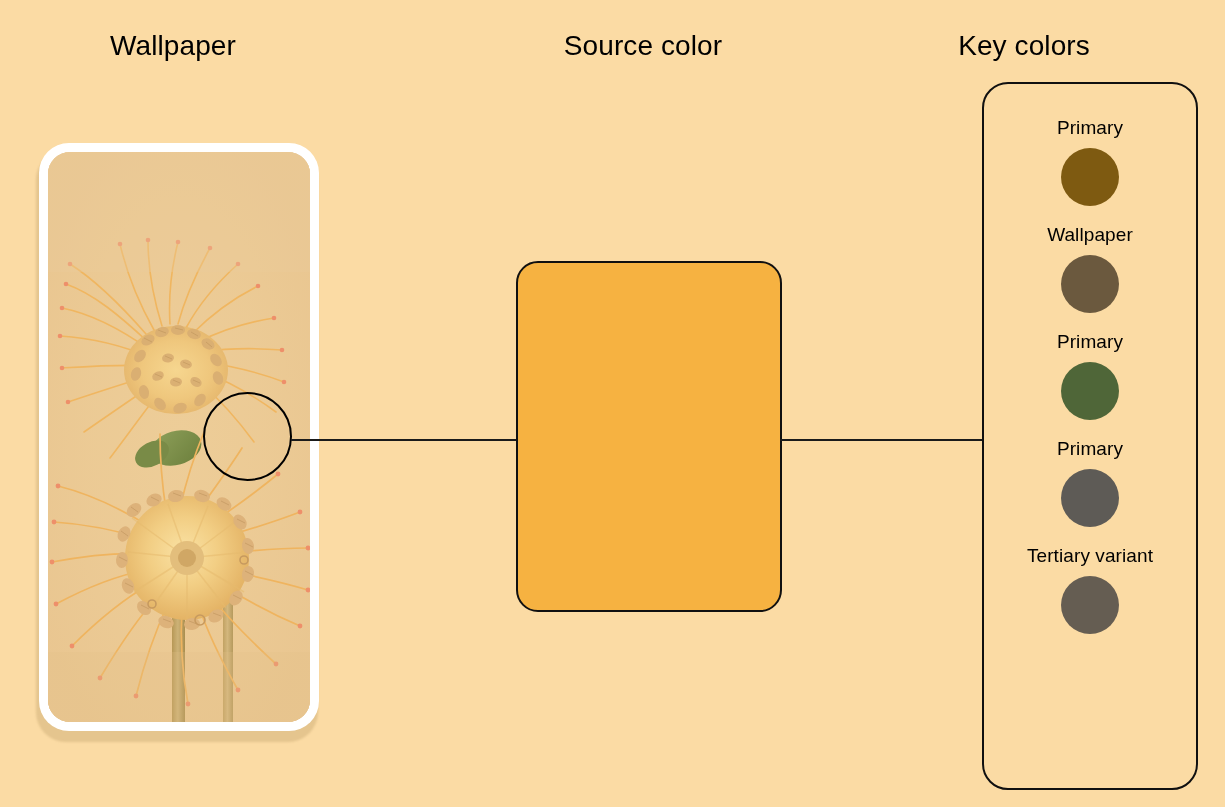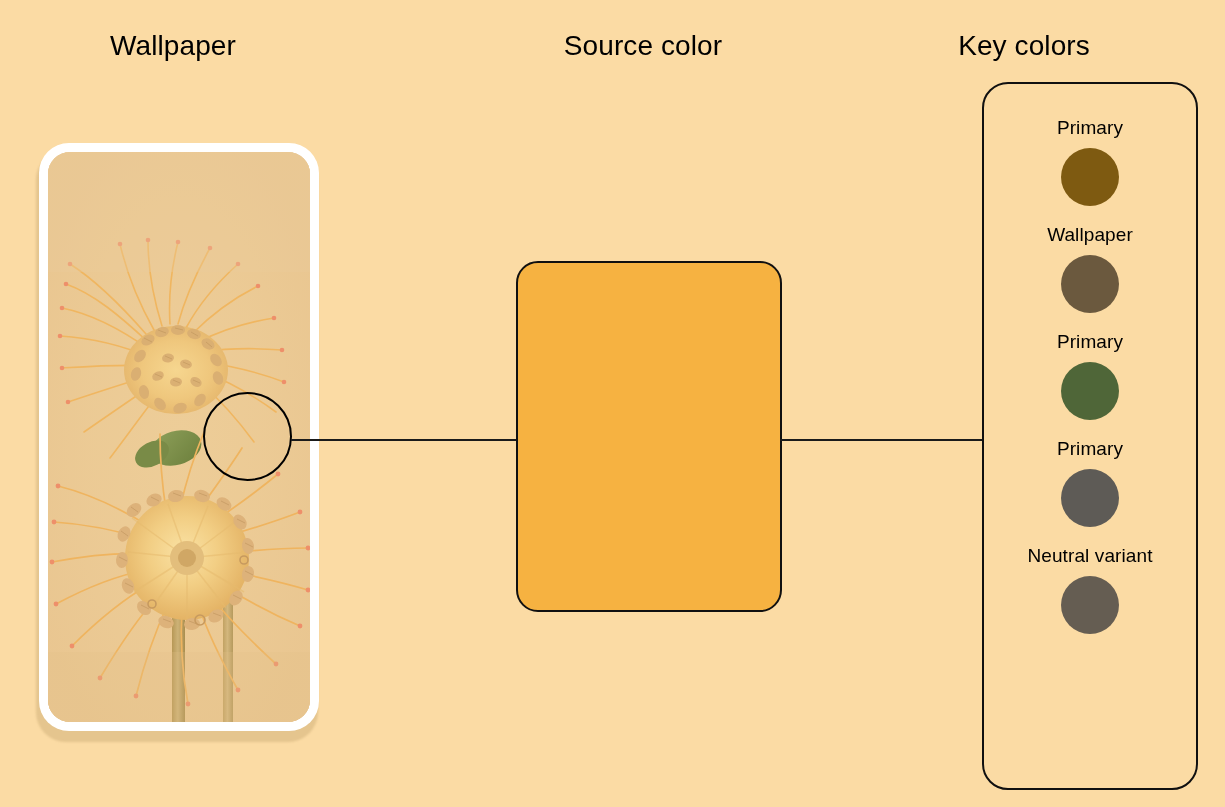--- a/index.html
+++ b/index.html
@@ -394,20 +394,20 @@
         <div class="key-color-label">Primary</div>
         <div class="key-color-dot" style="background: rgb(79, 102, 56);"></div>
       </div>
 
       <div class="key-color-item">
         <div class="key-color-label">Primary</div>
         <div class="key-color-dot" style="background: rgb(94, 91, 86);"></div>
       </div>
 
       <div class="key-color-item">
-        <div class="key-color-label">Neutral variant</div>
+        <div class="key-color-label">Tertiary variant</div>
         <div class="key-color-dot" style="background: rgb(101, 93, 82);"></div>
       </div>
 
     </div>
   </div>
 
 </div>
 
 </body></html>

